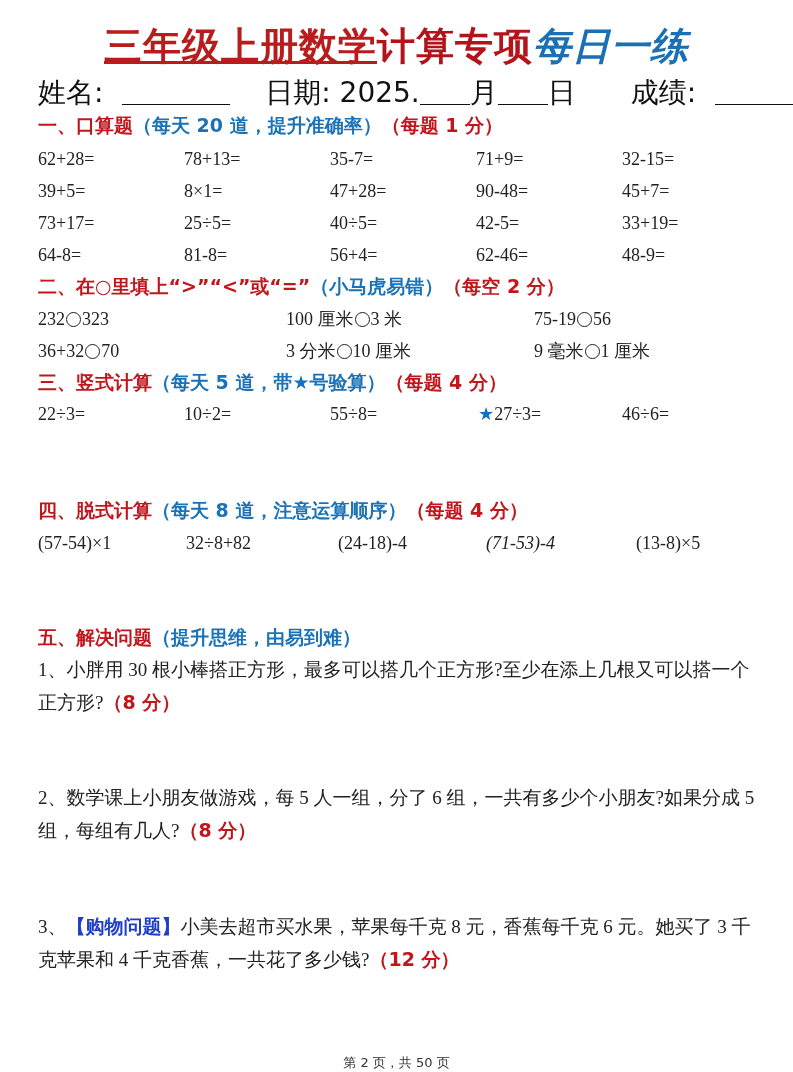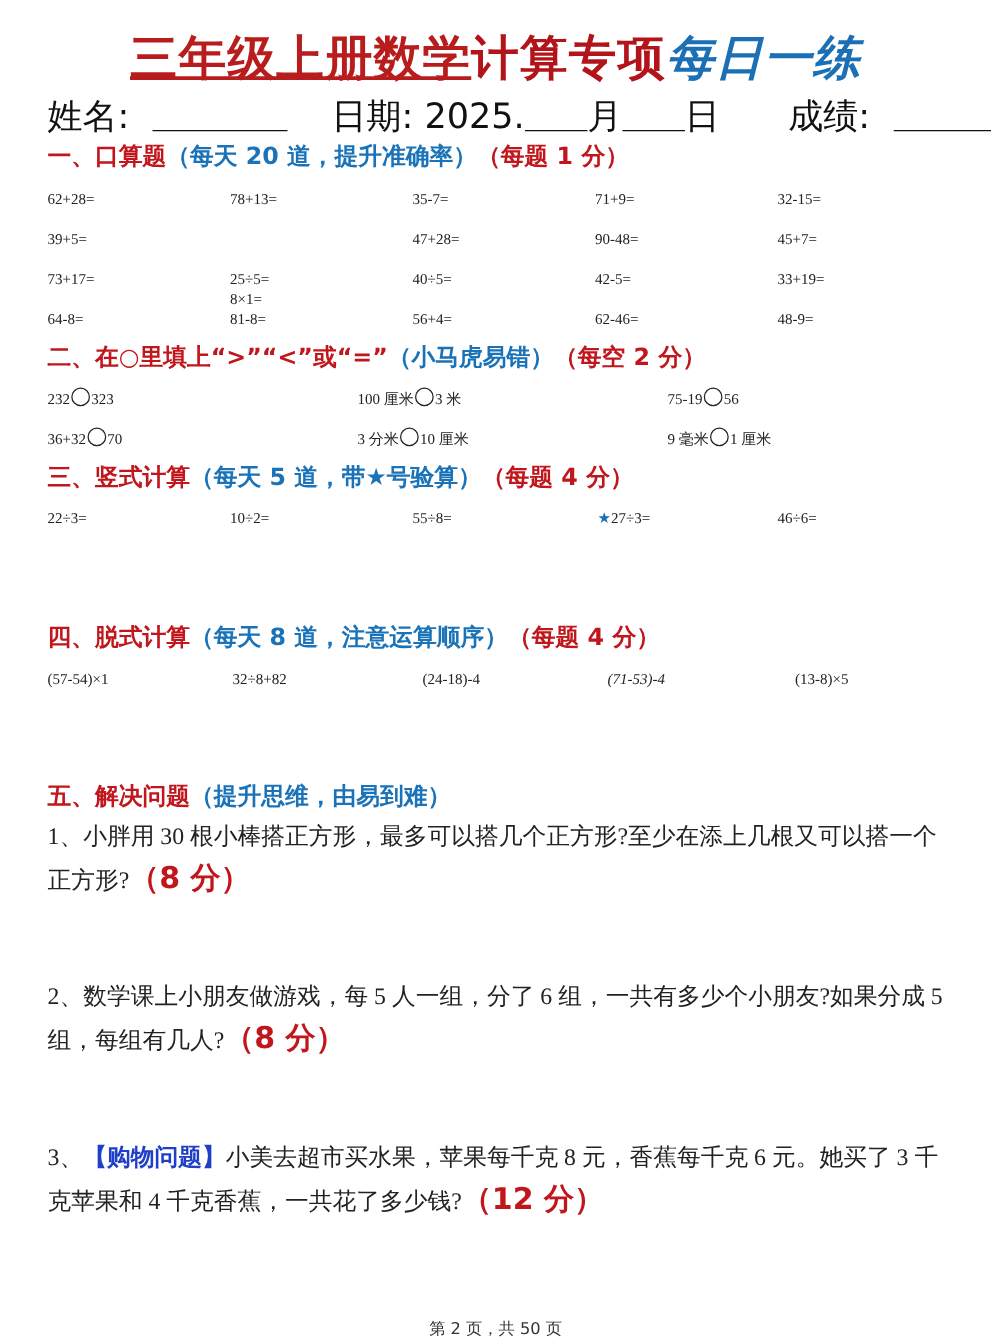--- a/index.html
+++ b/index.html
@@ -11,25 +11,25 @@
   .t-black { color:#b91c1c;text-decoration:underline; }
   .t-red { color:#b3141a; }
   .t-blue { color:#1a6fb5;font-style:italic; }
   .info { top:78px; left:38px; font-family:"DejaVu Sans","Liberation Sans",sans-serif; font-size:28px; color:#111; line-height:30px; }
   .info span { display:inline-block; }
   .blank { display:inline-block; border-bottom:1.5px solid #111; height:22px; vertical-align:-3px; }
   .sec { left:38px; font-family:"DejaVu Sans","Liberation Sans",sans-serif; font-weight:bold; font-size:19px; line-height:26px;text-align:right; }
   .sec .red { color:#c0161c; }
   .sec .blue { color:#1a73b8; }
   .sec .dkred { color:#c0161c; }
-  .prob { font-family:"Liberation Serif","DejaVu Serif",serif; font-size:12px; color:#222; line-height:22px; }
+  .prob { font-family:"Liberation Serif","DejaVu Serif",serif; font-size:18px; color:#222; line-height:22px; }
   .circ { display:inline-block; width:15px; height:15px; border:1.6px solid #222; border-radius:50%; vertical-align:-2px; margin:0 1px; box-sizing:border-box; }
   .star { color:#1a6fb5; }
   .para { left:38px; width:720px; font-family:"Liberation Serif","DejaVu Serif",serif; font-size:19px; line-height:32px; color:#222; white-space:normal; }
-  .score { color:#c0161c; font-family:"DejaVu Sans","Liberation Sans",sans-serif; font-weight:bold; font-size:24px; }
+  .score { color:#c0161c; font-family:"DejaVu Sans","Liberation Sans",sans-serif; font-weight:bold; font-size:19px; }
   .tag { color:#1f3fc8; font-family:"DejaVu Sans","Liberation Sans",sans-serif; font-weight:bold; font-size:19px; }
   .footer { top:1054px; left:0; width:793px; text-align:center; font-family:"DejaVu Sans","Liberation Sans",sans-serif; font-size:13px; color:#333; }
 </style>
 </head>
 <body>
 
 <div class="abs title">
   <span class="t-black">三年级上册数学</span><span class="t-red">计算专项</span><span class="t-blue">每日一练</span>
 </div>
 
@@ -45,21 +45,21 @@
   <span class="red">一、口算题</span><span class="blue">（每天 20 道，提升准确率）</span><span class="dkred">（每题 1 分）</span>
 </div>
 <div>
   <div class="abs prob" style="top:148px;left:38px;">62+28=</div>
   <div class="abs prob" style="top:148px;left:184px;">78+13=</div>
   <div class="abs prob" style="top:148px;left:330px;">35-7=</div>
   <div class="abs prob" style="top:148px;left:476px;">71+9=</div>
   <div class="abs prob" style="top:148px;left:622px;">32-15=</div>
 
   <div class="abs prob" style="top:180px;left:38px;">39+5=</div>
-  <div class="abs prob" style="top:180px;left:184px;margin-top:48px;">8×1=</div>
+  <div class="abs prob" style="top:180px;left:184px;">8×1=</div>
   <div class="abs prob" style="top:180px;left:330px;">47+28=</div>
   <div class="abs prob" style="top:180px;left:476px;">90-48=</div>
   <div class="abs prob" style="top:180px;left:622px;">45+7=</div>
 
   <div class="abs prob" style="top:212px;left:38px;">73+17=</div>
   <div class="abs prob" style="top:212px;left:184px;">25÷5=</div>
   <div class="abs prob" style="top:212px;left:330px;">40÷5=</div>
   <div class="abs prob" style="top:212px;left:476px;">42-5=</div>
   <div class="abs prob" style="top:212px;left:622px;">33+19=</div>
 

